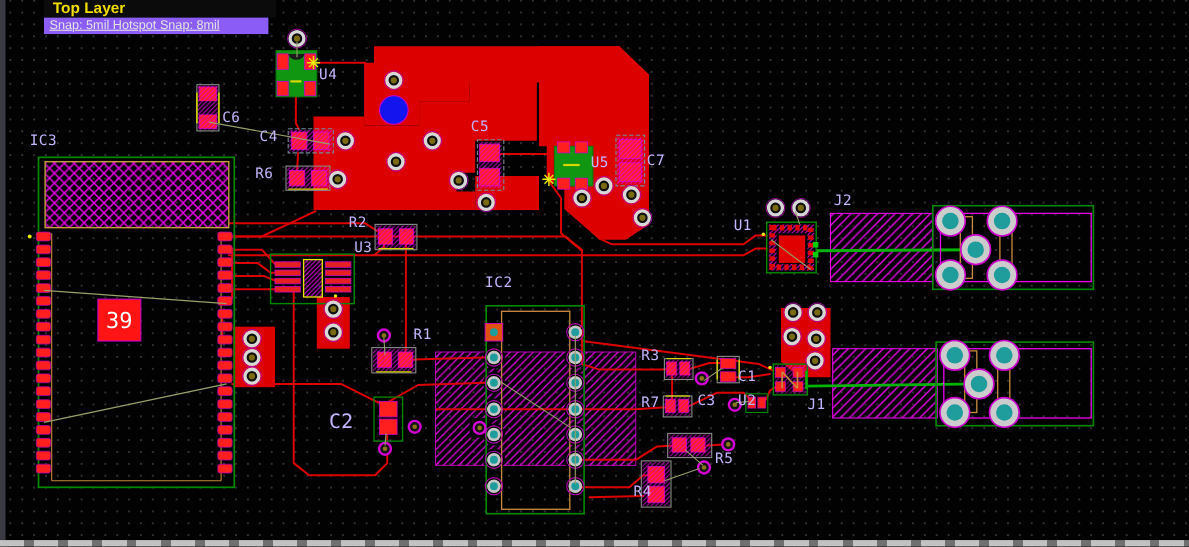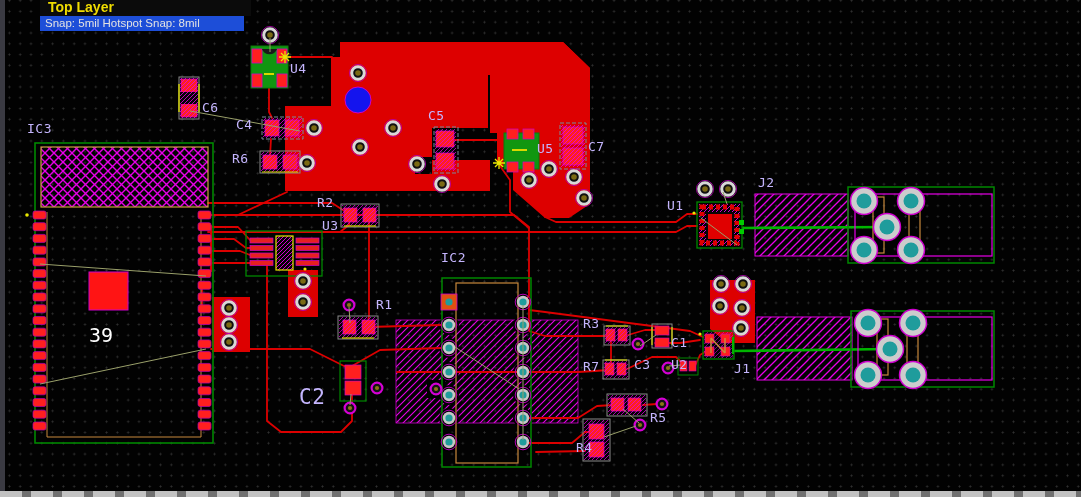--- a/index.html
+++ b/index.html
@@ -6,32 +6,32 @@
   #stage{position:relative;width:1081px;height:497px;overflow:hidden;background:#020202;
          font-family:"DejaVu Sans Mono", monospace;}
   #gridbg{position:absolute;inset:0;
           background-image:radial-gradient(#303030 0.9px, transparent 1.1px);
           background-size:10.8px 10.8px;background-position:4px 6px;}
   #pcb{position:absolute;left:0;top:0;}
   
   #hud{position:absolute;left:0;top:0;z-index:40;margin-left:40px;}
   #hud .row1{width:203px;height:16px;background:#0b0b0b;color:#f0dc00;
              font:bold 14px "Liberation Sans",sans-serif;padding:0 0 0 8px;line-height:15px;}
-  #hud .row2{width:199px;height:15px;background:#1d4ed8;color:#e2e2e2;
-             font:11.5px "Liberation Sans",sans-serif;padding:0 0 0 5px;line-height:14px;}
+  #hud .row2{width:199px;height:15px;background:#8b5cf6;color:#e2e2e2;
+             font:11.5px "Liberation Sans",sans-serif;padding:0 0 0 5px;line-height:14px;text-decoration:underline;}
   
   #hscroll{position:absolute;left:0;bottom:0;width:1081px;height:6px;background:#4a4a4a;z-index:30;
     background-image:repeating-linear-gradient(90deg,#c2c2c2 0 22px,#707070 22px 31px);}
   #vscroll{position:absolute;left:0;top:0;width:5px;height:497px;background:#3a3a42;z-index:20;}
   
   .lbl{position:absolute;font:13px "DejaVu Sans Mono",monospace;color:#c4b5fd;
        letter-spacing:0.5px;z-index:10;white-space:nowrap;}
-  .lbl.big{font-size:21px;margin-top:12px;}
+  .lbl.big{font-size:18px;}
   #pad39{position:absolute;left:89px;top:272px;width:39px;height:24px;z-index:9;
-         color:#ffffff;font:20px "DejaVu Sans Mono",monospace;line-height:38px;margin-top:44px;}
+         color:#ffffff;font:20px "DejaVu Sans Mono",monospace;text-align:center;line-height:38px;}
 </style>
 </head>
 <body>
 
 <div id="stage">
   <div id="gridbg"></div>
 
   <svg id="pcb" width="1081" height="497" viewBox="0 0 1081 497">
     <defs>
       <pattern id="h45" width="7" height="7" patternUnits="userSpaceOnUse">

